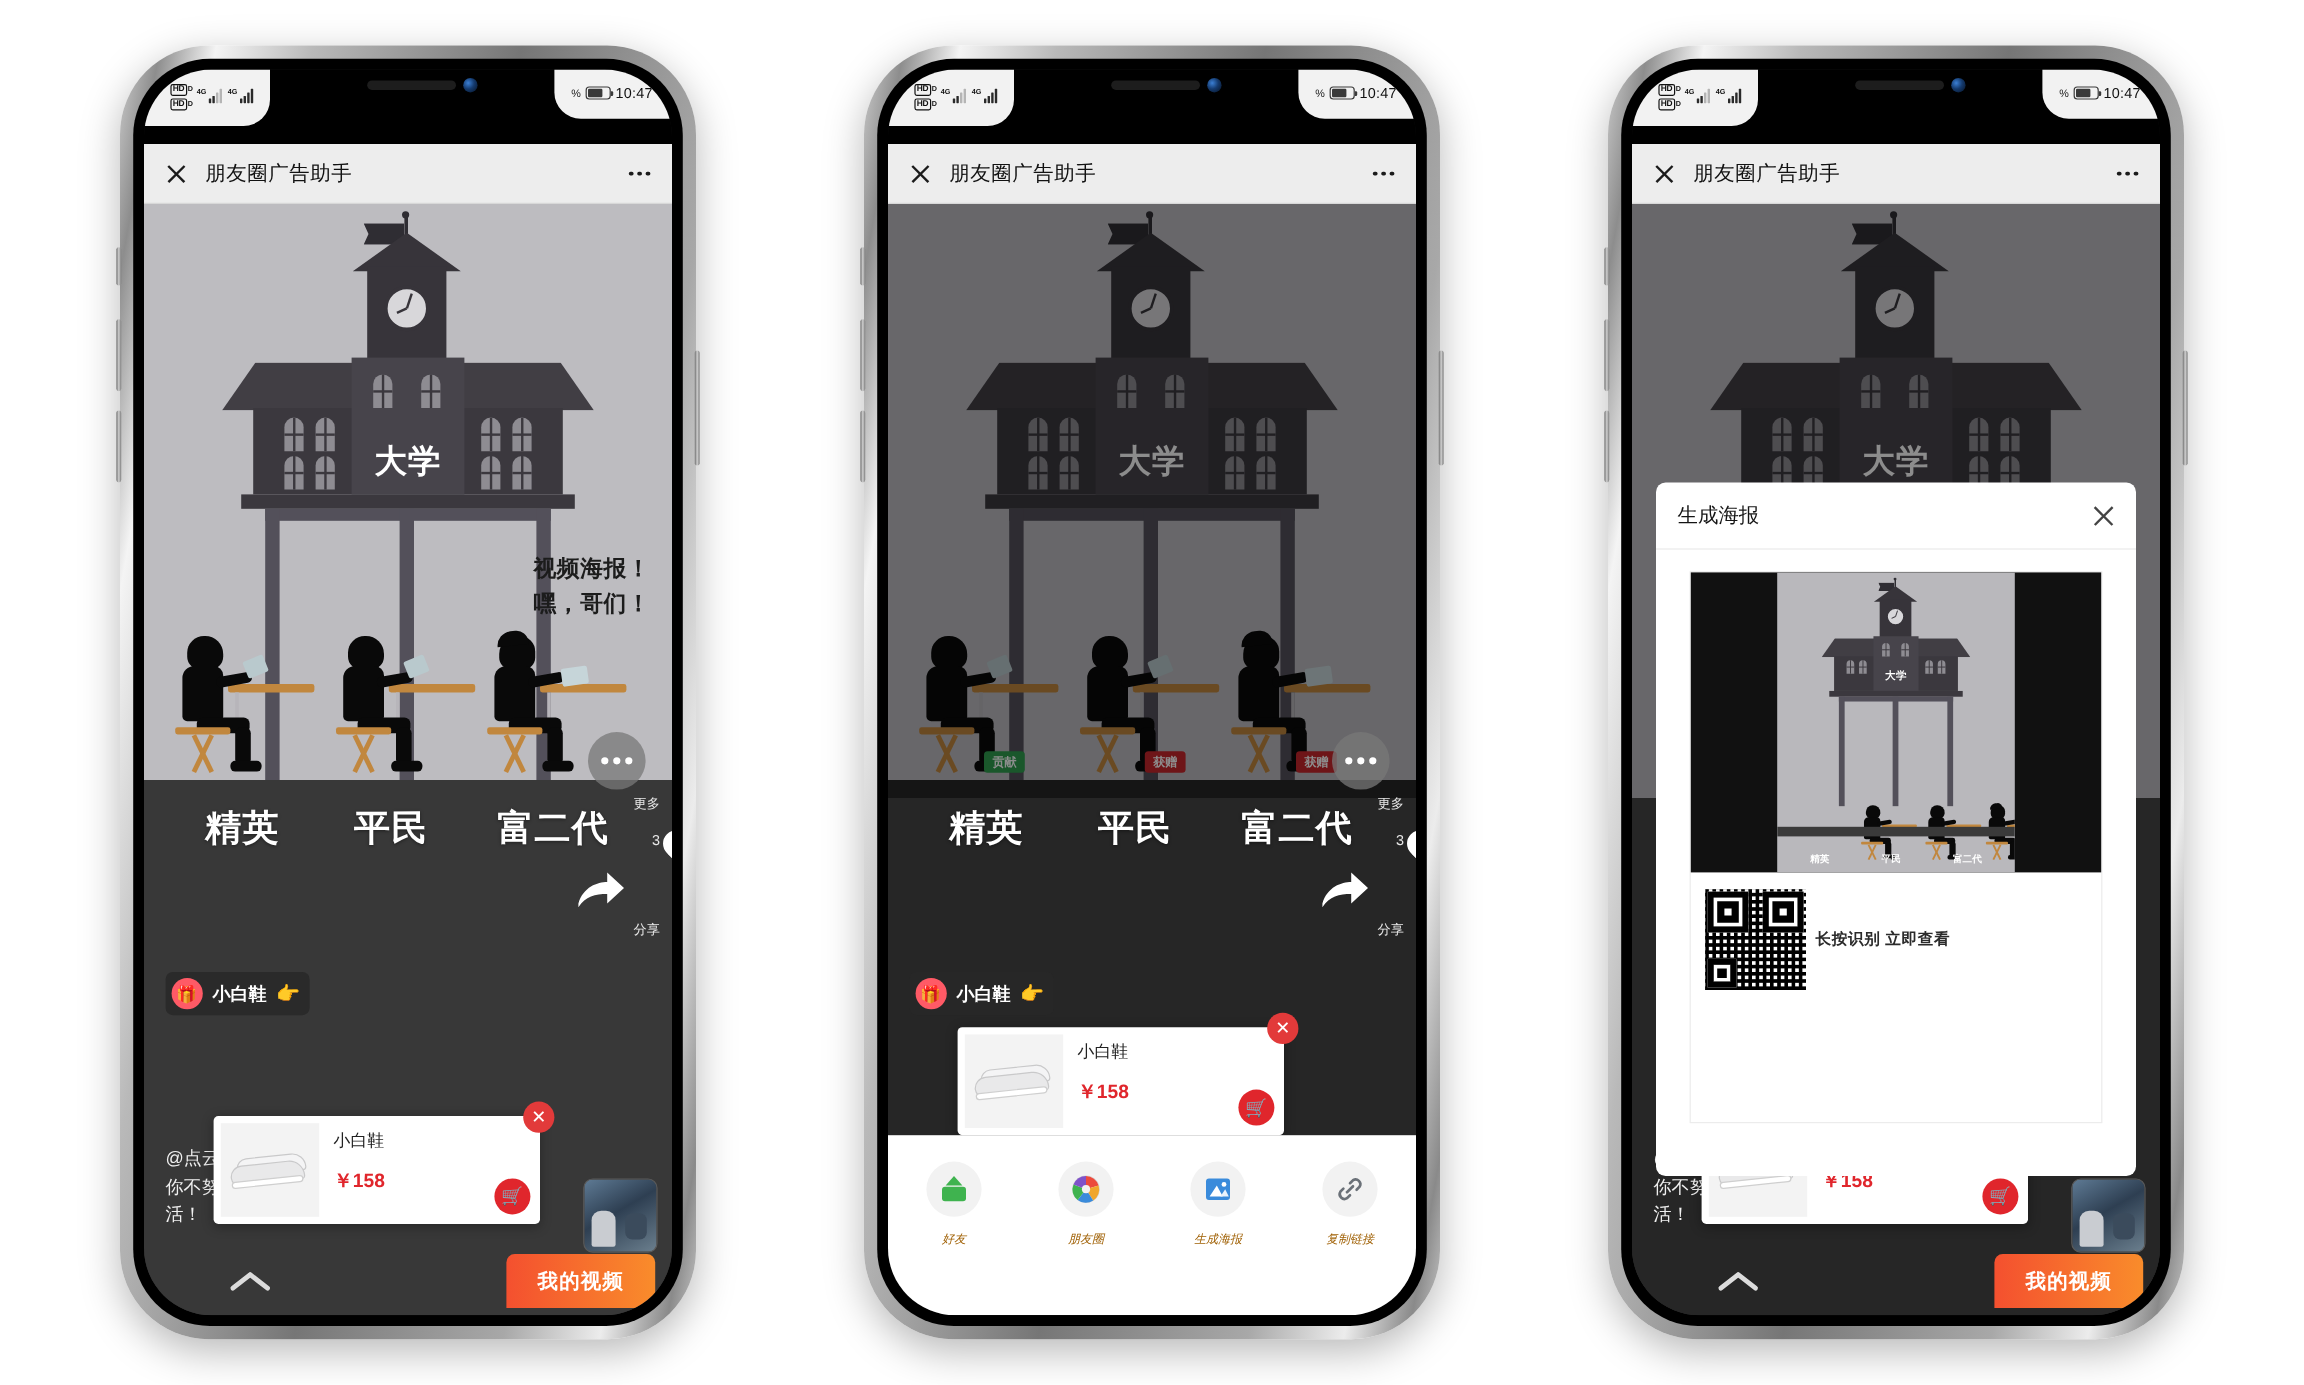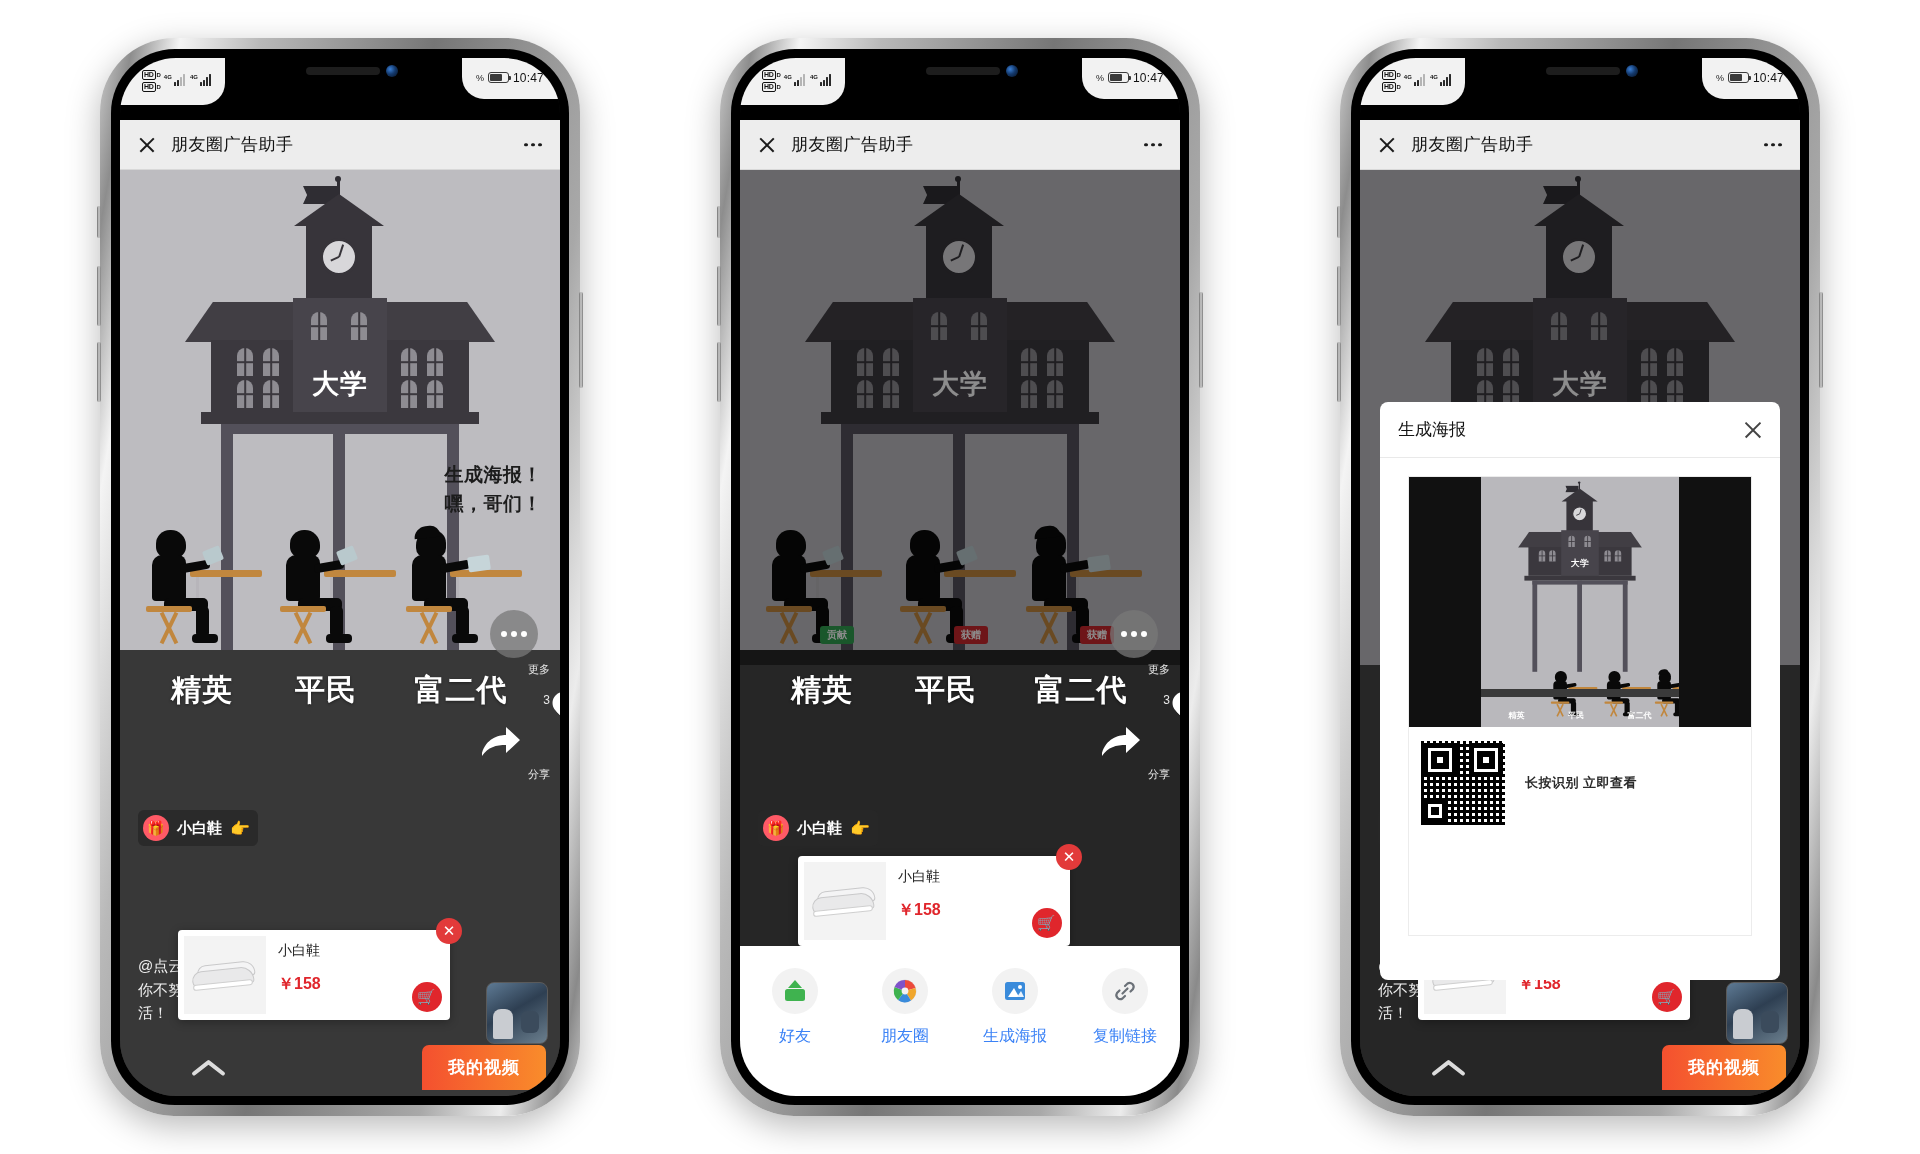--- a/index.html
+++ b/index.html
@@ -378,21 +378,21 @@
   .share-item { width:82px; text-align:center; }
   .share-circle {
     width:46px; height:46px; border-radius:50%;
     margin:0 auto 12px auto;
     display:flex; align-items:center; justify-content:center;
   }
   .sc-friend { background:#f2f2f2; }
   .sc-moments { background:#f2f2f2; }
   .sc-poster { background:#f2f2f2; }
   .sc-link { background:#f2f2f2; }
-  .share-label { font-size:16px; color:#3b82f6; }
+  .share-label { font-size:10px; color:#a16207;font-style:italic; }
 
   
   .poster-modal {
     position:absolute; left:20px; top:232px;
     width:calc(100% - 40px); height:578px;
     background:#fff; border-radius:8px;
     overflow:hidden;
   }
   .pm-head {
     height:56px; display:flex; align-items:center; justify-content:space-between;
@@ -425,21 +425,21 @@
   .pm-ground { position:absolute; left:0; right:0; bottom:30px; height:8px; background:#3a3a3a; }
   .pm-labels {
     position:absolute; left:0; right:0; bottom:6px;
     display:flex; justify-content:space-around; padding:0 6px;
   }
   .pm-labels span { color:#fff; font-size:8px; font-weight:700; }
   .pm-caption {
     padding:14px 12px; font-size:11px; color:#333; line-height:1.5;
     border-bottom:1px solid #ededed;
   }
-  .pm-qrrow { padding:14px 12px; display:flex; align-items:center; gap:20px; }
+  .pm-qrrow { padding:14px 12px; display:flex; align-items:center; gap:8px; }
   .qr {
     width:84px; height:84px; flex:0 0 auto;
     background-color:#fff;
     background-image:
       repeating-linear-gradient(90deg,#000 0 3px,transparent 3px 6px),
       repeating-linear-gradient(0deg,#000 0 3px,transparent 3px 6px);
     background-size: 6px 6px, 6px 6px;
     position:relative;
   }
   .qr::before, .qr::after {
@@ -542,21 +542,21 @@
               <span class="win" style="left:216px;top:200px"></span>
               <span class="win" style="left:242px;top:200px"></span>
               <span class="uni-label">大学</span>
               <span class="plinth"></span>
               <span class="lintel"></span>
               <span class="pillar pl-a"></span>
               <span class="pillar pl-b"></span>
               <span class="pillar pl-c"></span>
             </div>
             <div class="speech">
-              <div>生成海报！</div>
+              <div>视频海报！</div>
               <div>嘿，哥们！</div>
             </div>
             <div class="students">
               <div class="stu s1">
                 <span class="desk"></span>
                   <span class="head"></span>
                   <span class="torso"></span>
                 <span class="arm"></span>
                   <span class="phone-held"></span>
                 <span class="leg-up"></span>

